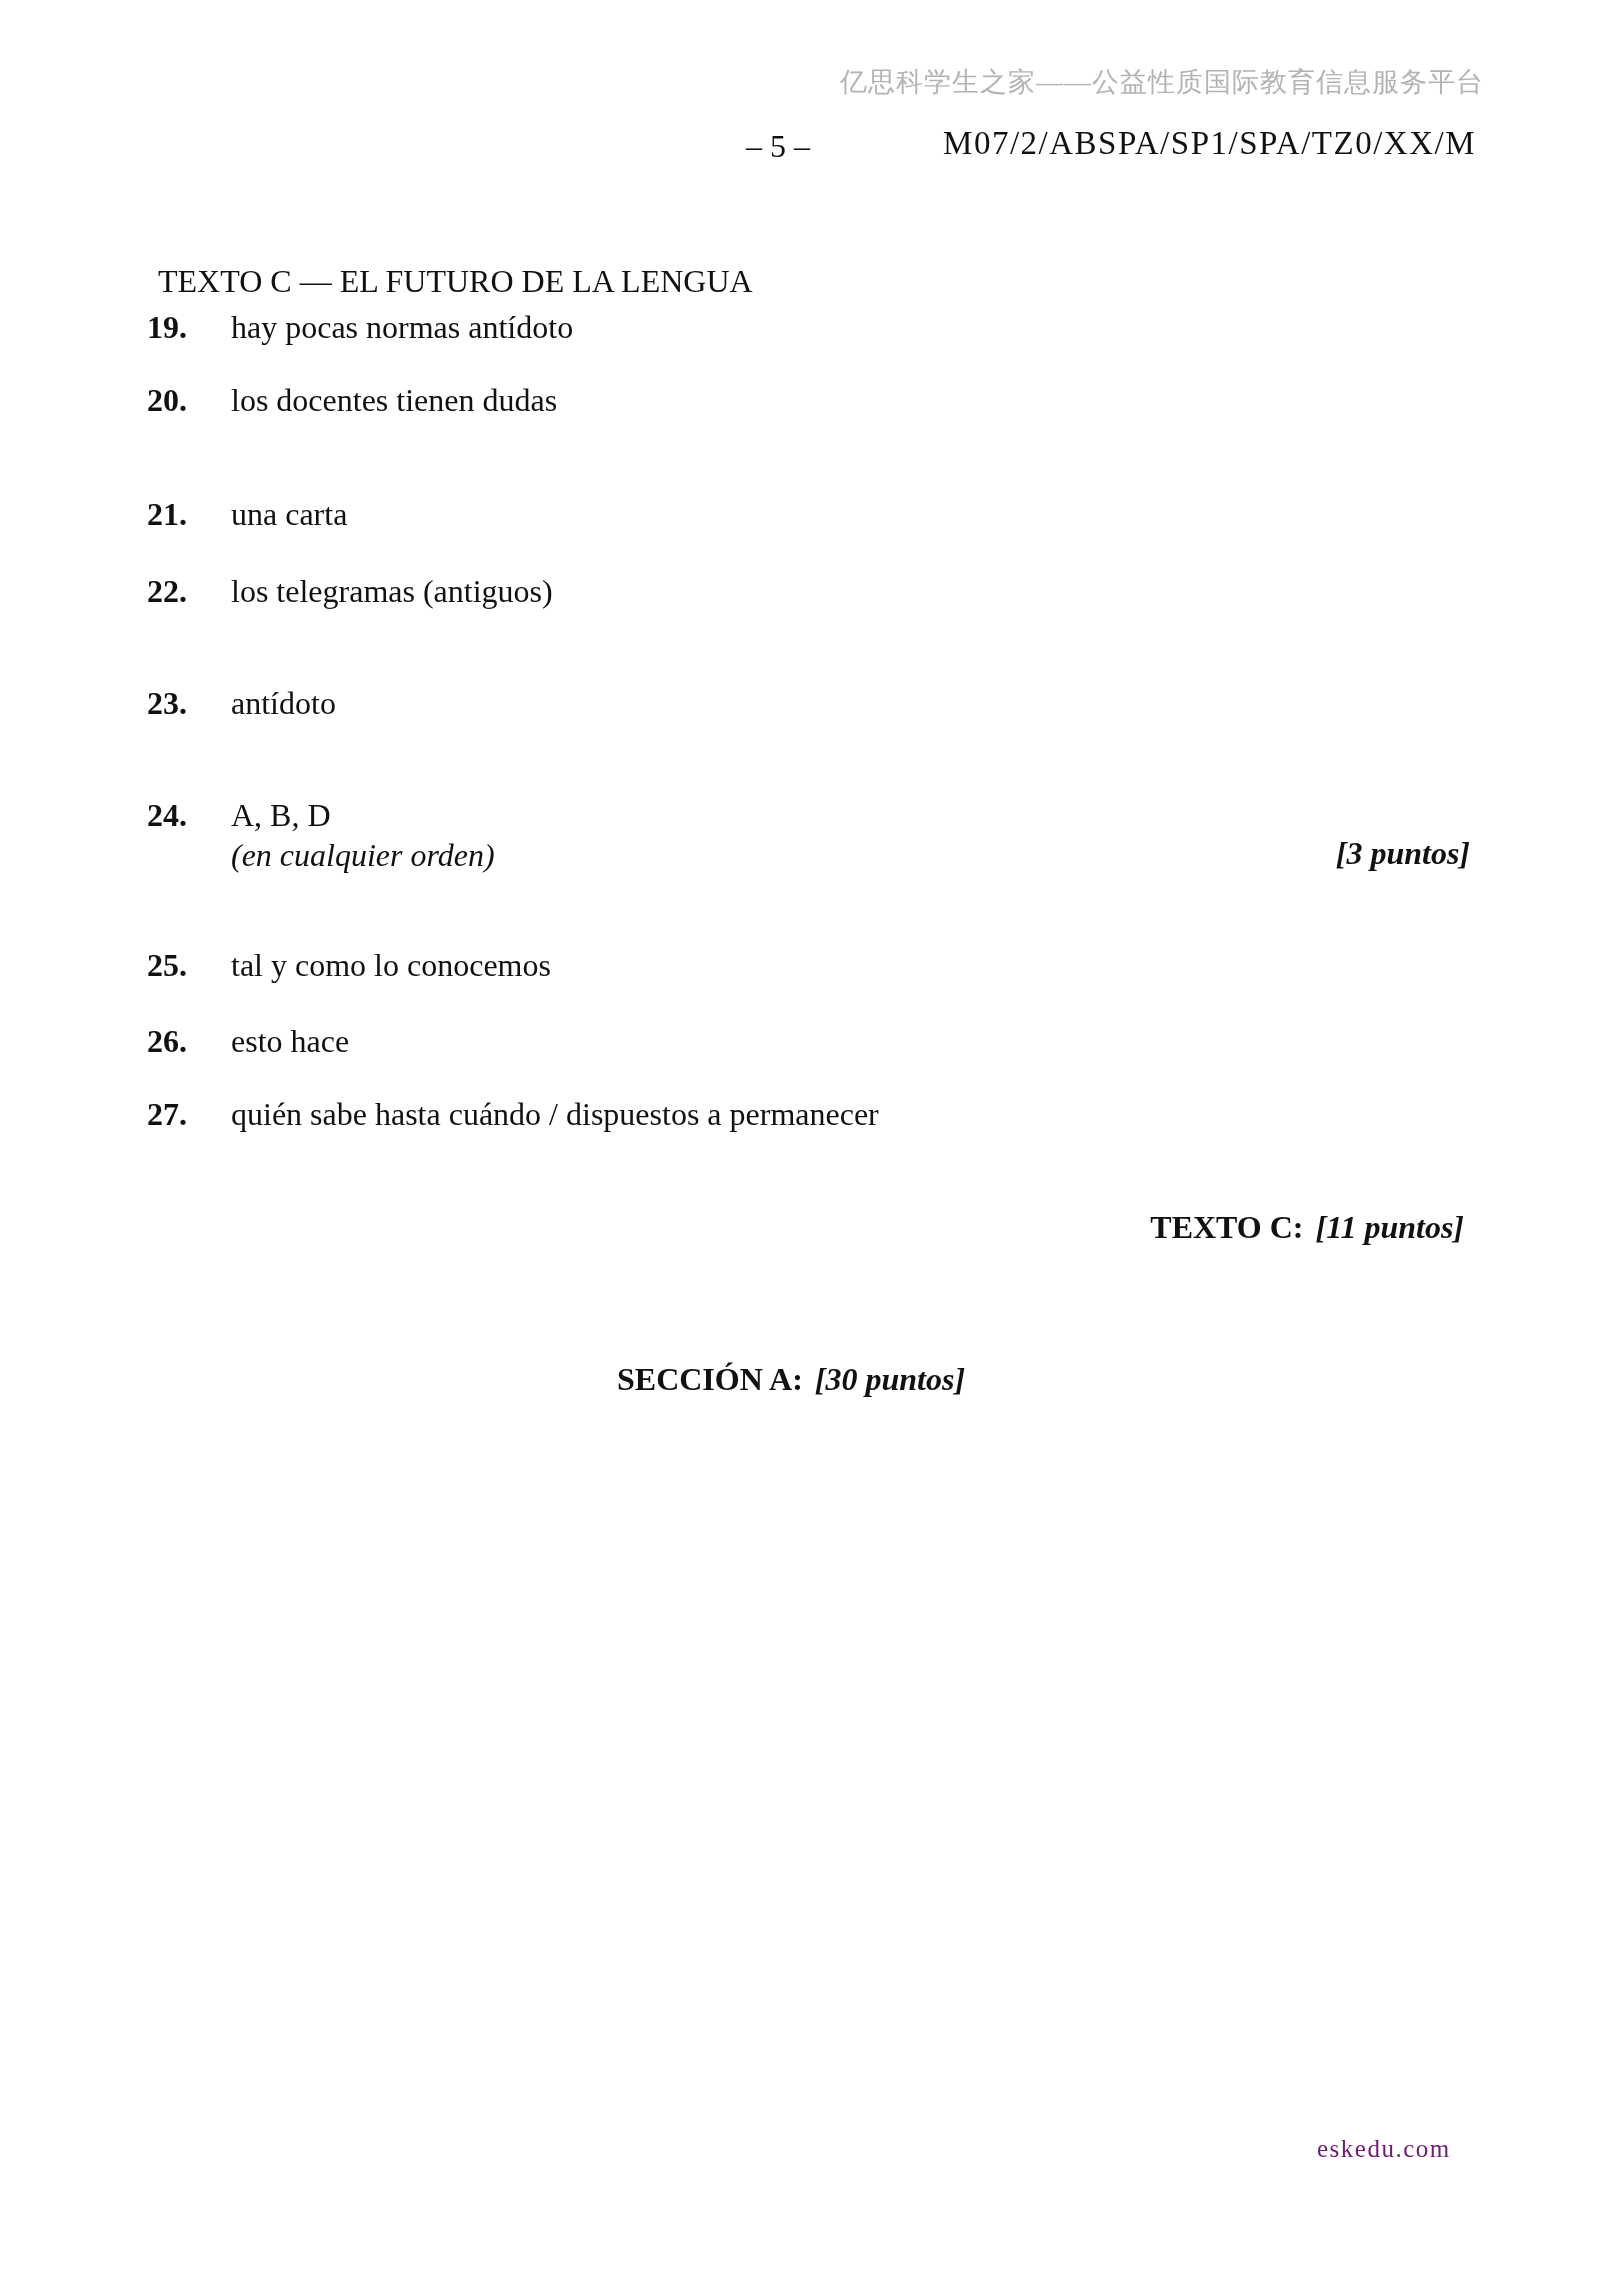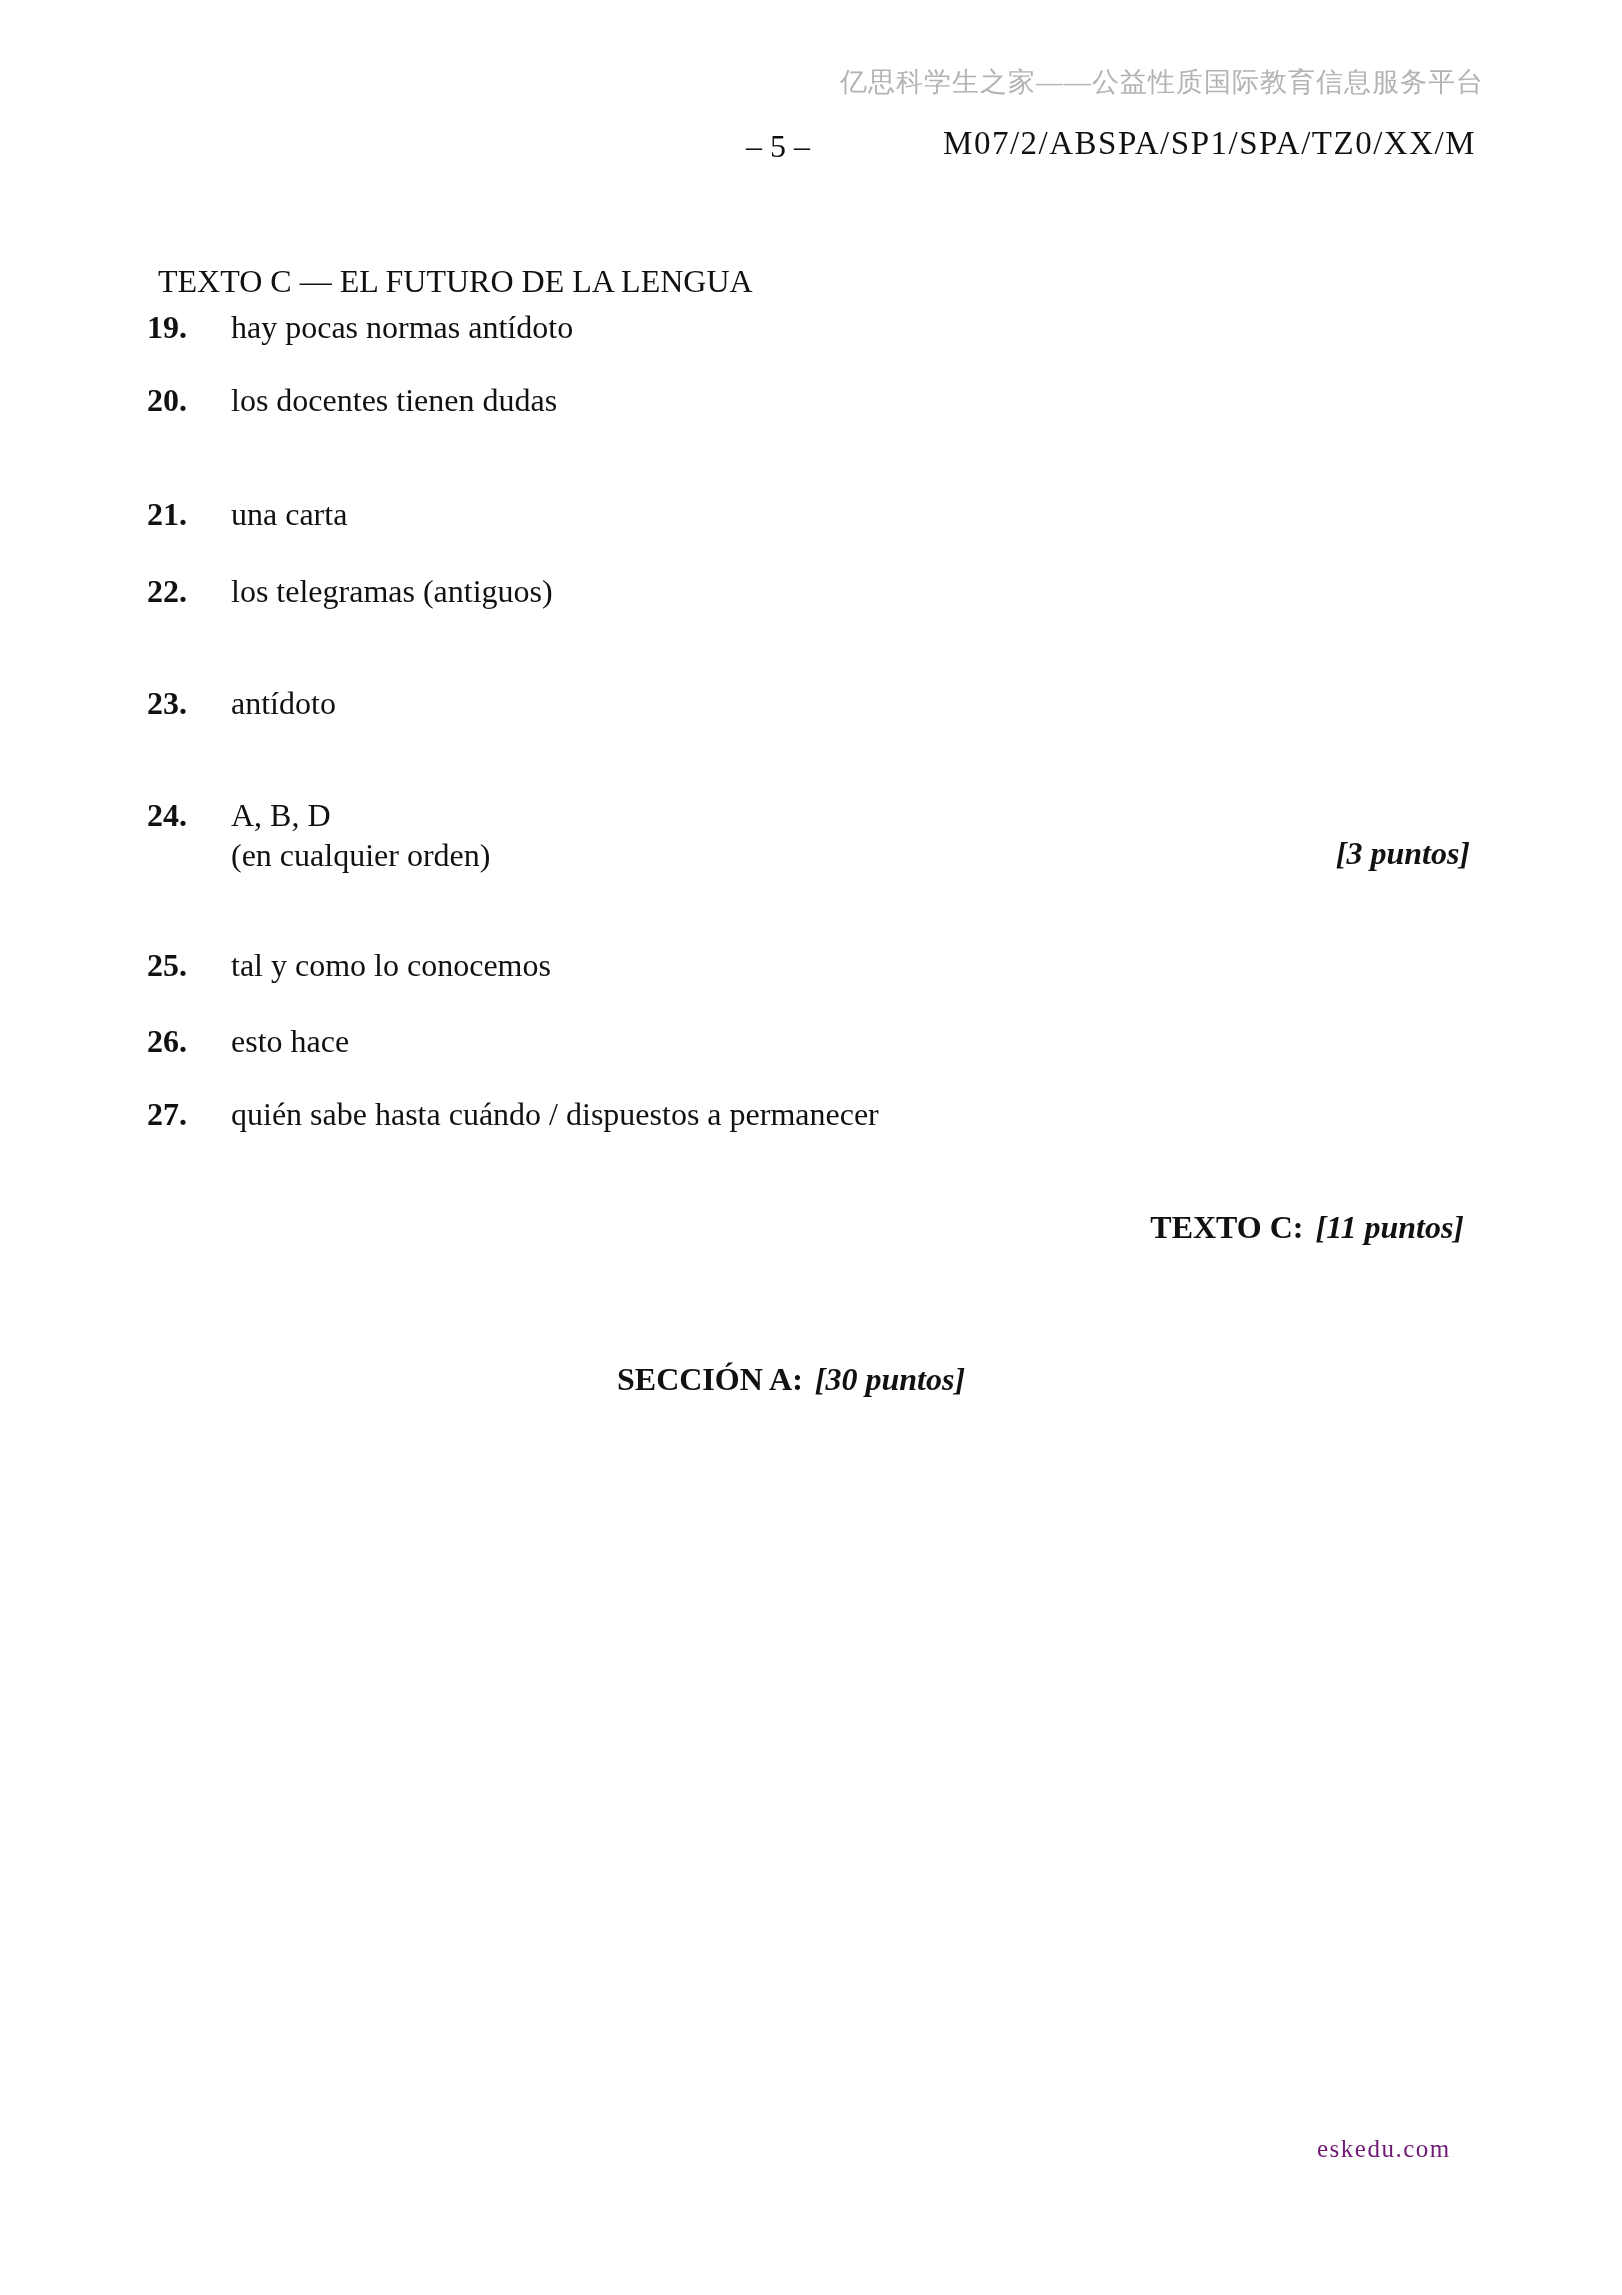--- a/index.html
+++ b/index.html
@@ -52,20 +52,21 @@
   .answer-number {
     position: absolute;
     left: 147px;
     font-weight: bold;
   }
   .answer-text {
     position: absolute;
     left: 231px;
   }
   .note-italic {
+    font-style: italic;
   }
   .points {
     font-weight: bold;
     font-style: italic;
     text-align: center;
   }
   .points-right {
     position: absolute;
     right: 153px;
     font-weight: bold;

